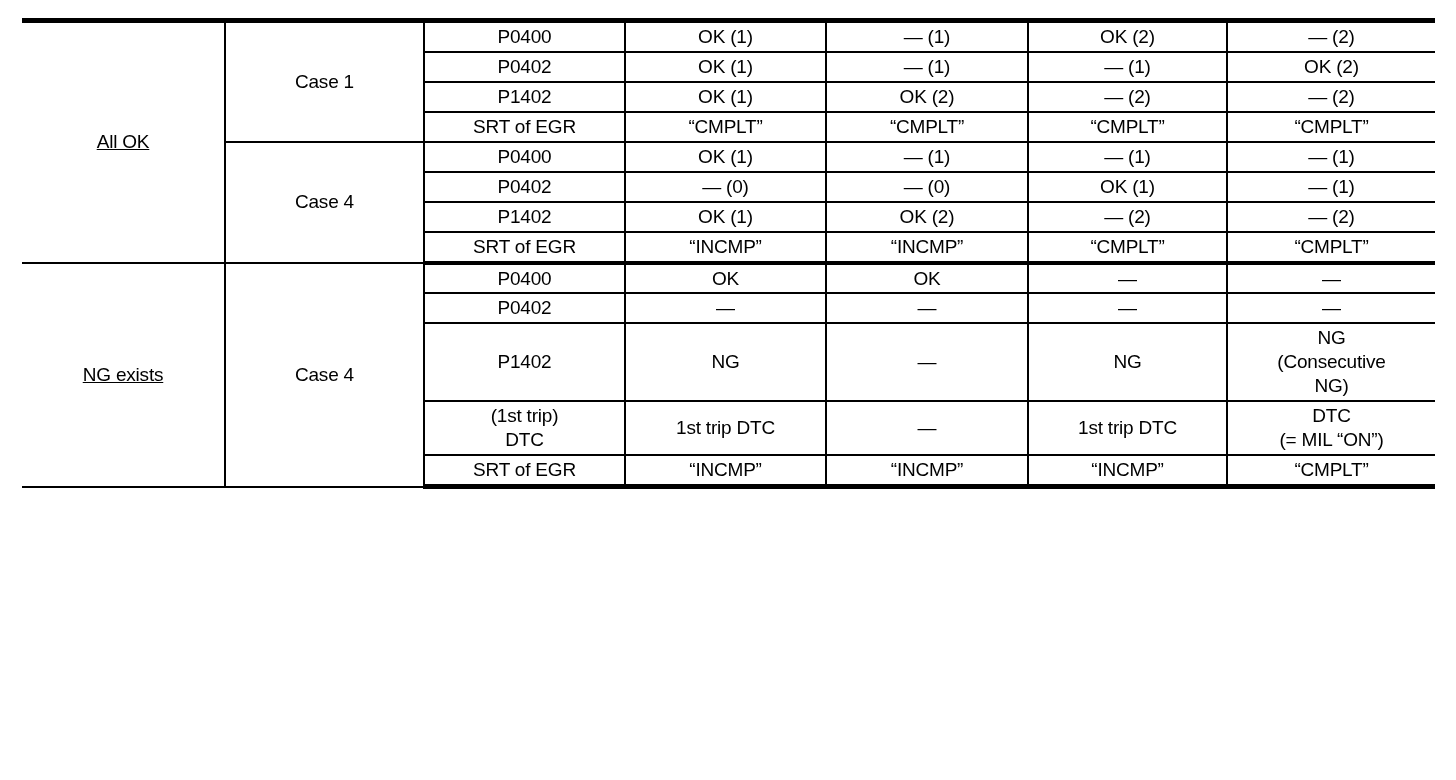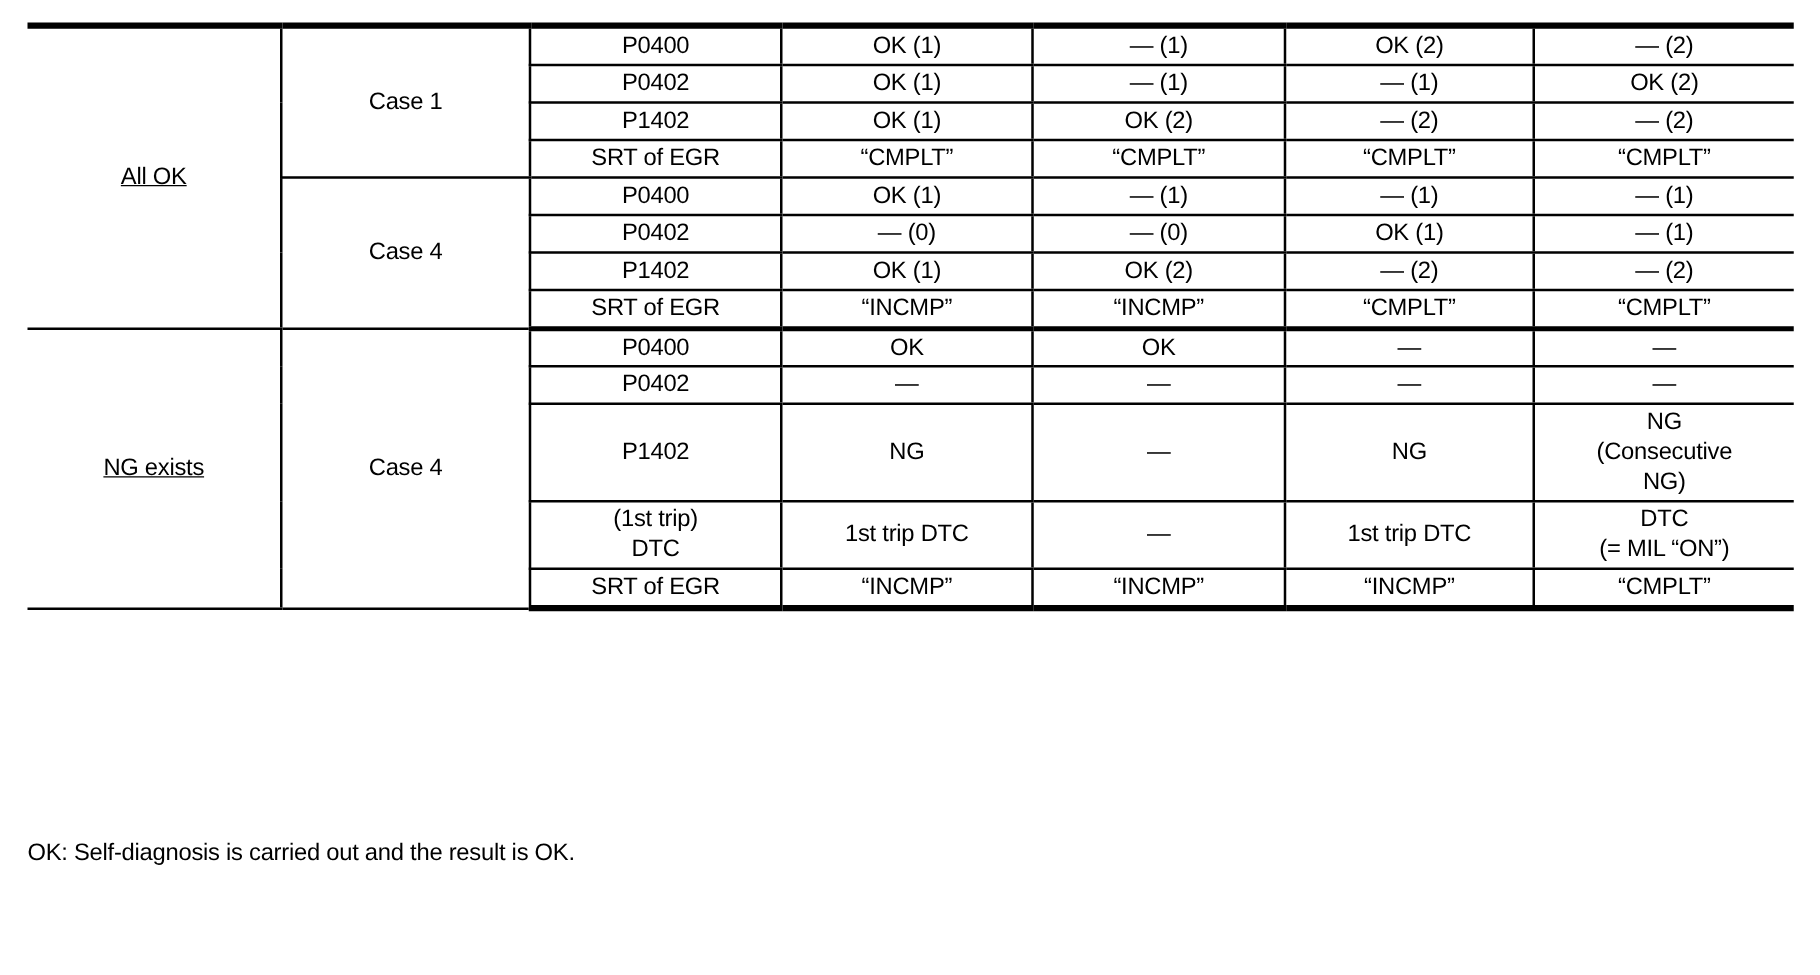--- a/index.html
+++ b/index.html
@@ -192,16 +192,15 @@
           <td class="col-item">SRT of EGR</td>
           <td class="col-data">“INCMP”</td>
           <td class="col-data">“INCMP”</td>
           <td class="col-data">“INCMP”</td>
           <td class="col-data">“CMPLT”</td>
         </tr>
       </tbody>
   </table>
 
   <div id="footnotes">
-      <p class="note">OK: Self-diagnosis is carried out and the result is OK.</p>
     </div>
 
 </div>
 
 </body></html>

